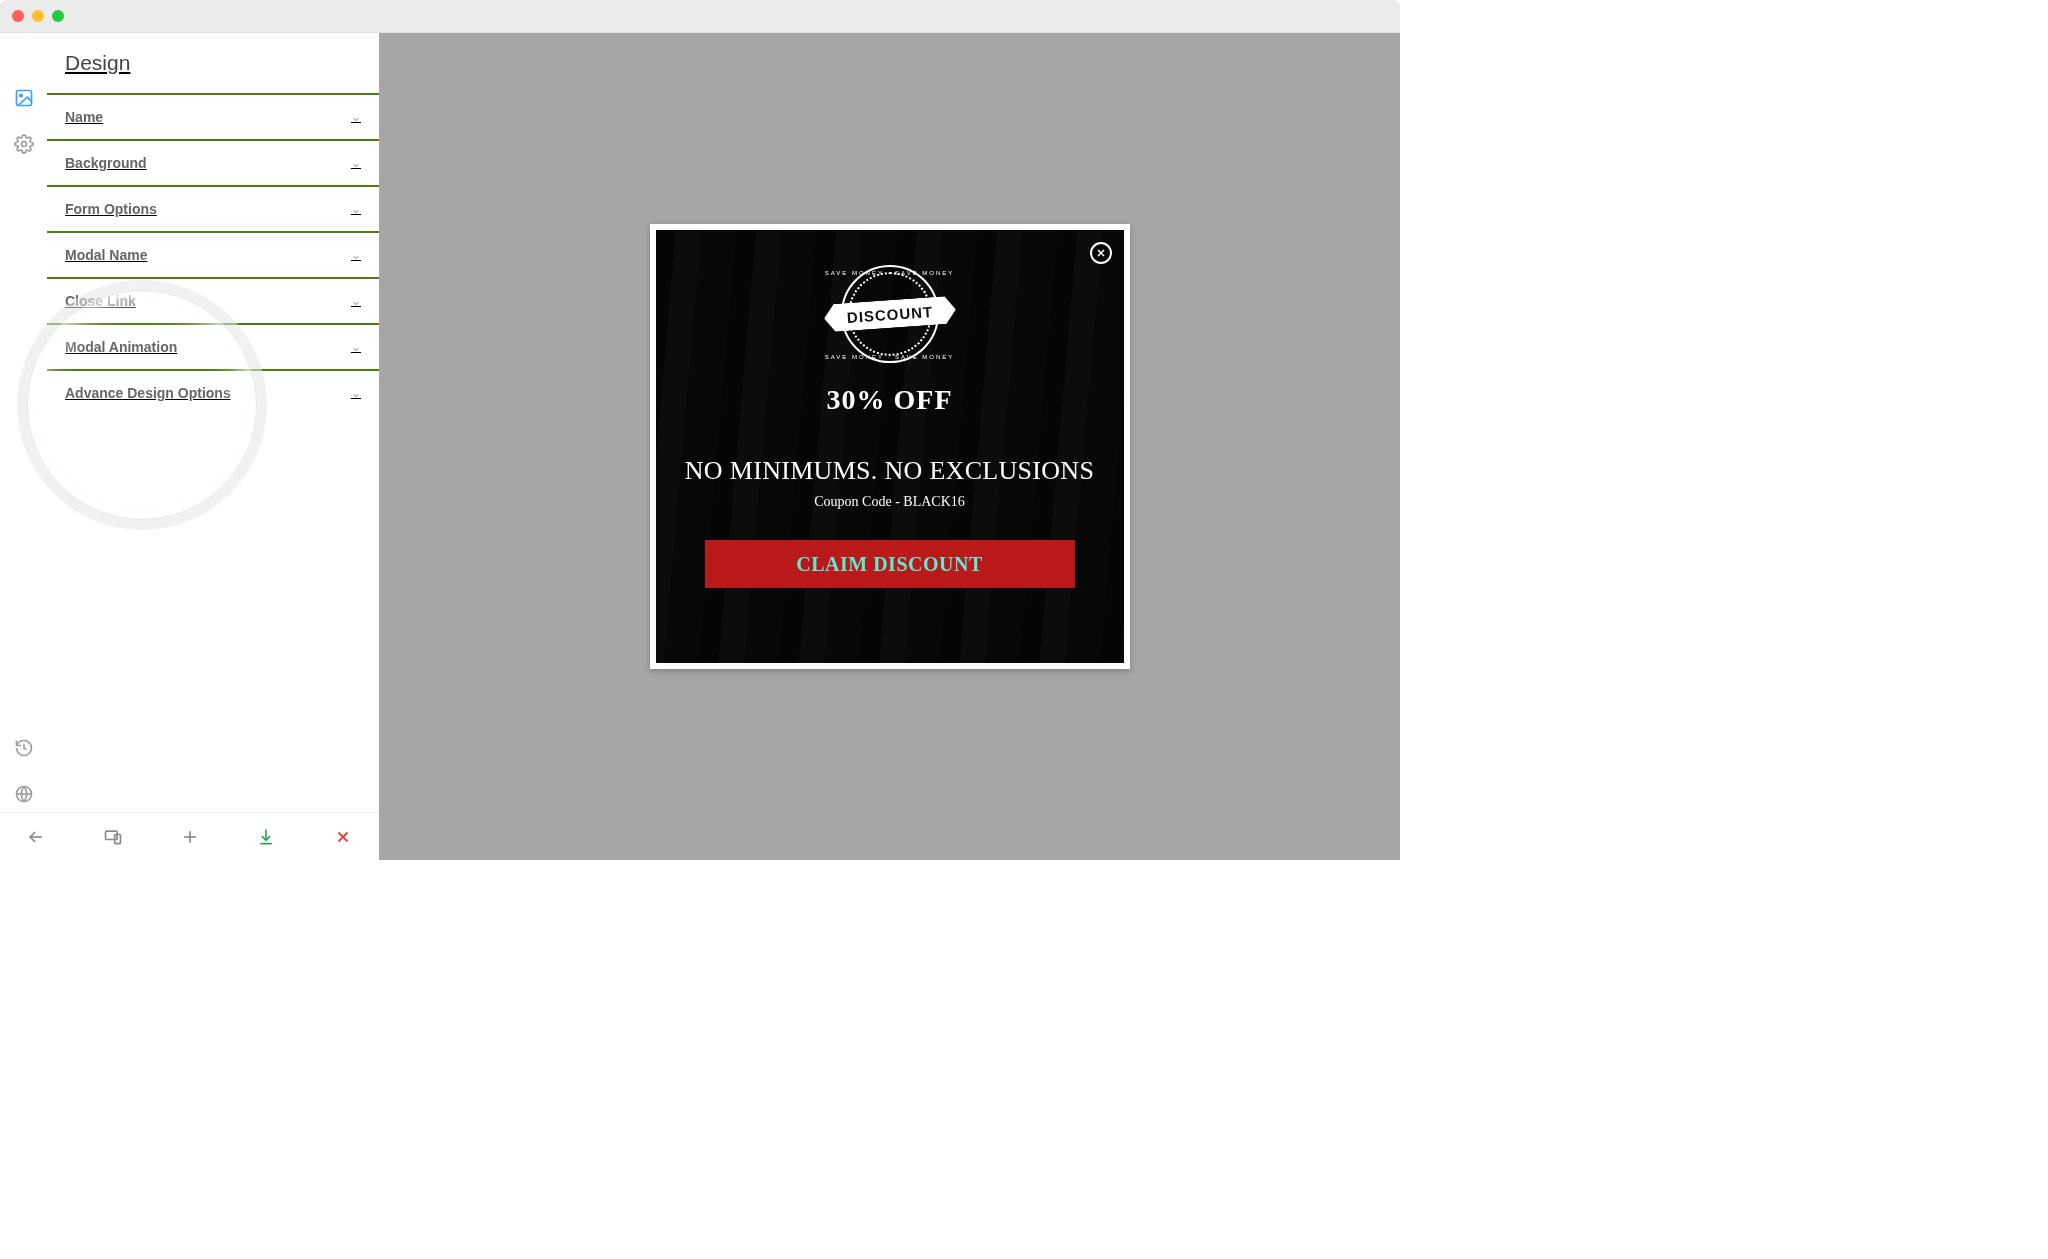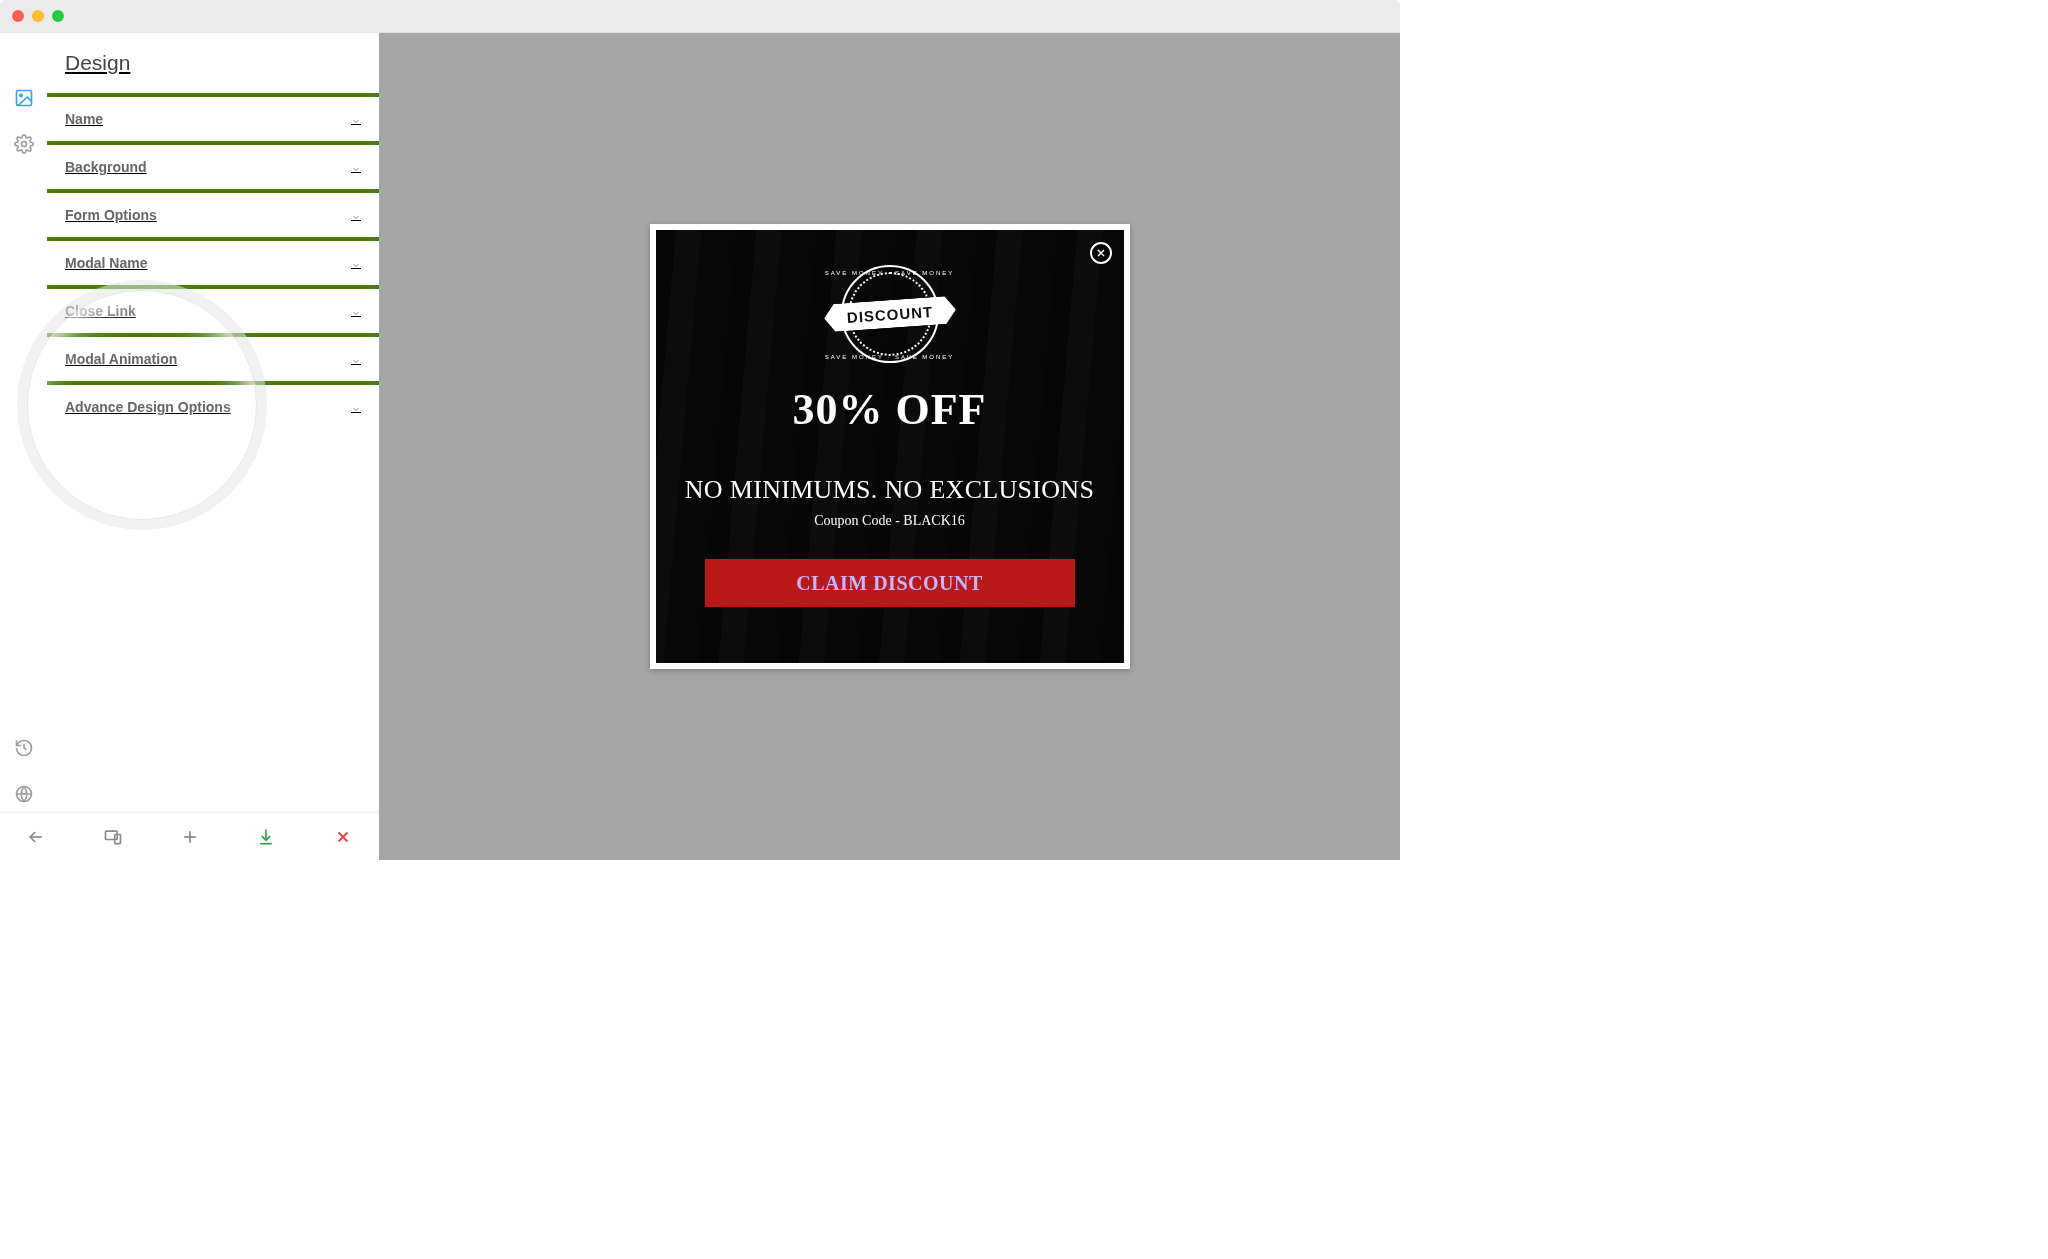--- a/index.html
+++ b/index.html
@@ -31,21 +31,21 @@
   
   .sidebar {
     width: 332px; background: #fff; border-right: none; display: flex; flex-direction: column;
     position: relative;
     text-decoration: underline;
   }
   .sidebar-title {
     font-size: 21px; font-weight: 400; color: #444; padding: 18px 18px 18px 18px;
   }
   .accordion-item {
-    border-top: 4px solid #4d7c0f; padding: 14px 18px; font-size: 14px; color: #666;
+    border-top: 2px solid #4d7c0f; padding: 14px 18px; font-size: 14px; color: #666;
     display: flex; justify-content: space-between; align-items: center; cursor: pointer;
     font-weight: 600;
   }
   .accordion-item:last-child { border-bottom: 1px solid #eee; }
   .chev { color: #bbb; font-size: 12px; }
 
   
   .highlight-circle {
     position: absolute;
     width: 230px; height: 230px;
@@ -106,26 +106,26 @@
     transform: rotate(-4deg);
   }
   .badge-arc-top, .badge-arc-bot {
     position:absolute; font-size:6px; letter-spacing:2px; color:#fff; font-family: Arial, sans-serif;
     white-space:nowrap;
   }
   .badge-arc-top { top:10px; }
   .badge-arc-bot { bottom:8px; }
 
   .headline {
-    margin-top: 16px; font-size: 44px; font-weight: 700; letter-spacing: 1px;
+    margin-top: 16px; font-size: 28px; font-weight: 700; letter-spacing: 1px;
   }
   .sub1 { margin-top: 40px; font-size: 26px; letter-spacing: 0.3px; }
   .sub2 { margin-top: 8px; font-size: 14px; }
   .cta {
-    margin-top: 30px; width: 370px; height: 48px; background: #b91919; color: #c4b5fd;
+    margin-top: 30px; width: 370px; height: 48px; background: #b91919; color: #5eead4;
     display:flex; align-items:center; justify-content:center; font-size: 20px; font-weight:700; cursor:pointer;
     letter-spacing: 0.5px;
   }
 
   
   .toolbar {
     position: absolute; left: 0; bottom: 0; width: 379px; height: 48px;
     border-top: 1px solid #eee; background: #fff;
     display: flex; align-items: center; justify-content: space-between; padding: 0 24px;
   }

